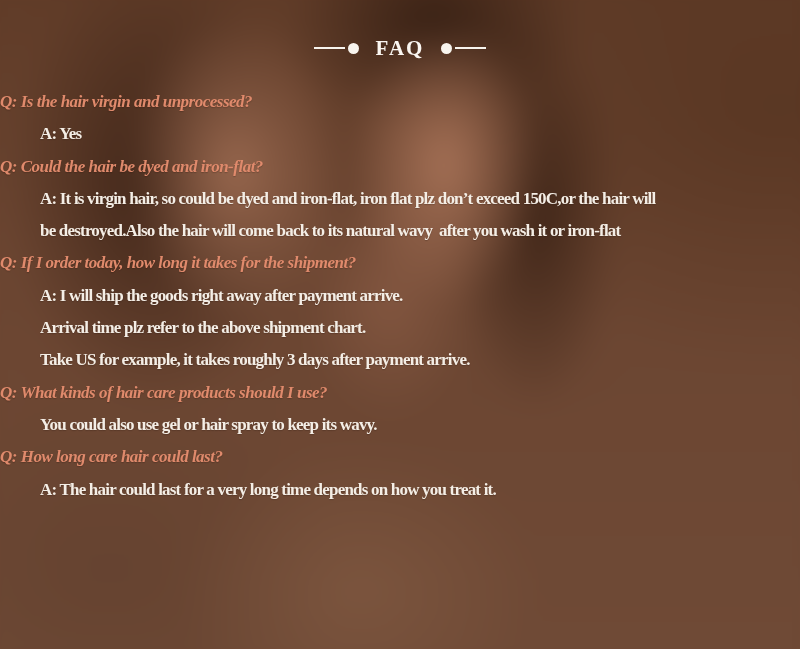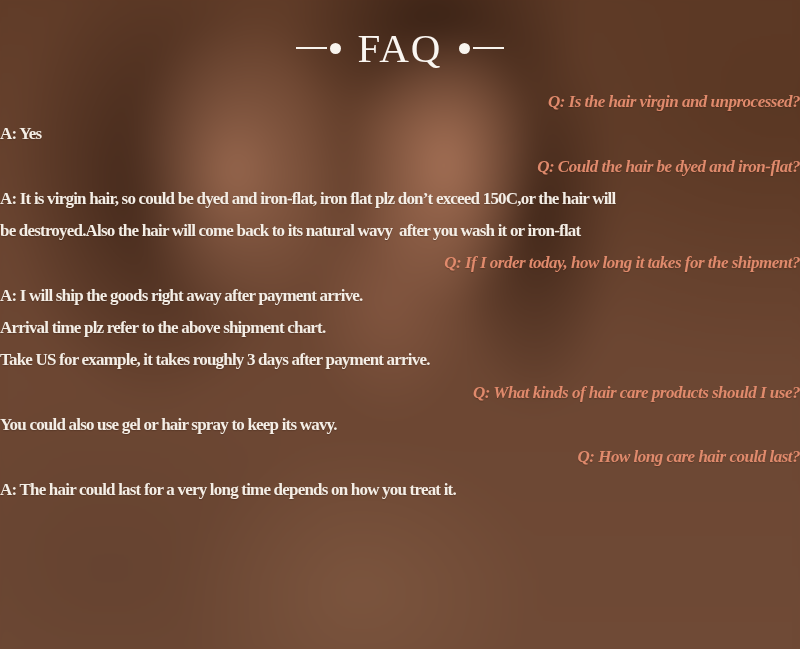--- a/index.html
+++ b/index.html
@@ -50,43 +50,42 @@
   }
   .deco-dot {
     width: 11px;
     height: 11px;
     border-radius: 50%;
     background: var(--decor, #f8f4ee);
     margin: 0 3px;
   }
   .title {
     margin: 0 14px;
-    font-size: 41px;
-    font-weight: normal;
+    font-size: 21px;
+    font-weight: bold;
     letter-spacing: 2px;
     color: var(--title-text, #faf6f1);
   }
   .faq-list {
     margin-top: 16px;
   }
   .faq-line {
     line-height: 32.3px;
     white-space: pre;
     text-shadow: 0 1px 1px rgba(40,20,10,0.25);
   }
   .q {
-    padding-left: 42px;
     font-style: italic;
     font-weight: bold;
     font-size: 17px;
     letter-spacing: -0.5px;
     color: var(--question-text, #e08a6c);
-    text-align: right;
   }
   .a {
+    padding-left: 40px;
     font-weight: bold;
     font-size: 17px;
     letter-spacing: -0.8px;
     color: var(--answer-text, #f4eee6);
   }
   .a.cont {
   }
 </style>
 </head>
 <body>

